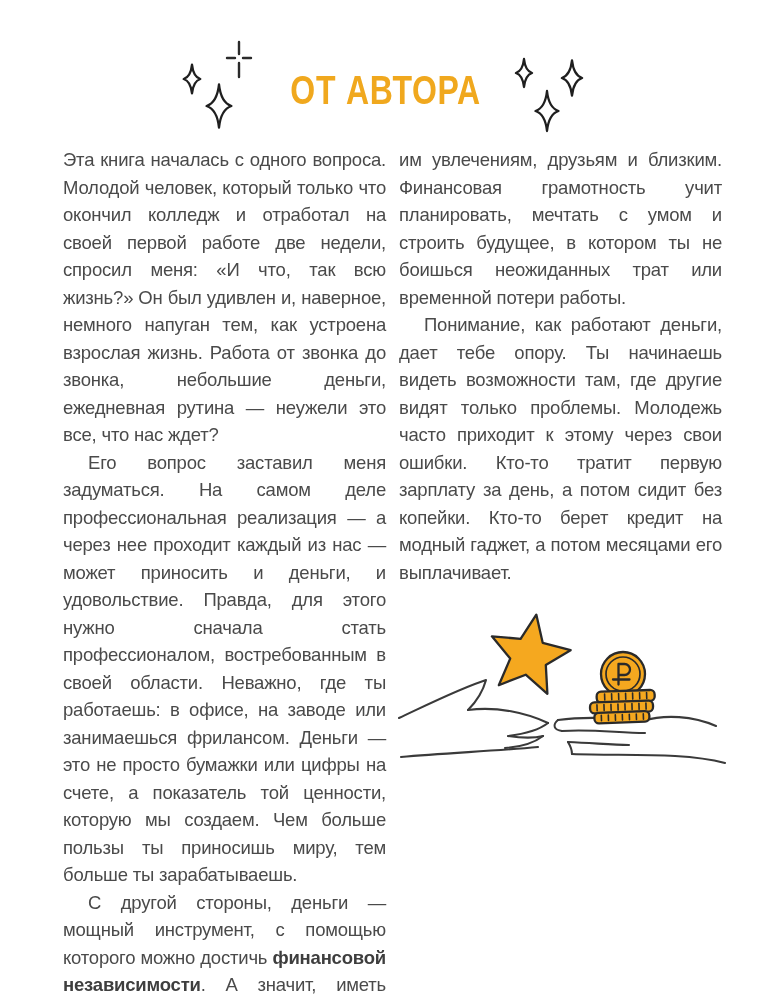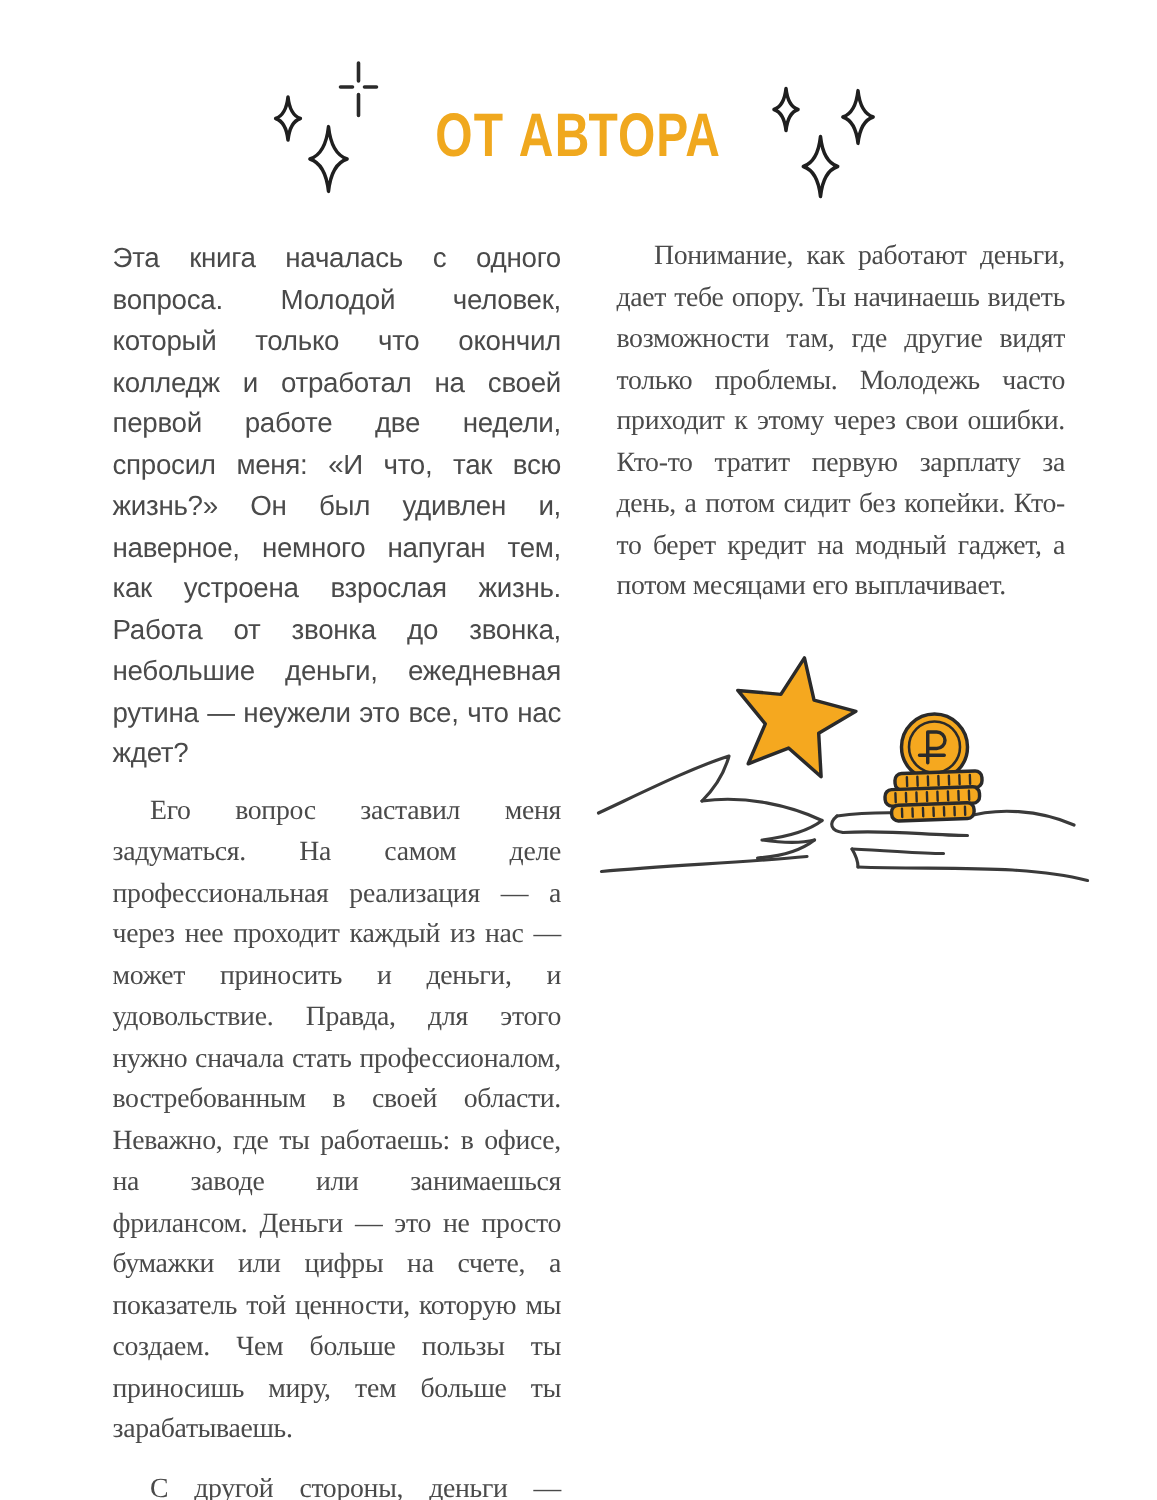--- a/index.html
+++ b/index.html
@@ -20,22 +20,22 @@
   .columns{
     position:absolute;left:63px;top:146px;width:659px;
     display:flex;gap:13px;
   }
   .col{
     width:323px;
     font-size:18.5px;line-height:27.5px;letter-spacing:-0.2px;
     color:#4a4a4a;text-align:justify;text-align-last:left;
     hyphens:auto;-webkit-hyphens:auto;overflow-wrap:break-word;
   }
-  .col p{margin:12px;}
-  .col p.indent{text-indent:25px;font-family:Liberation Serif, serif;}
+  .col p{margin:0;}
+  .col p.indent{text-indent:25px;}
   .col strong{font-weight:700;color:#3e3e3e;}
   .figure{display:block;margin:8px 0 0 -6px;}
   .hand-line{fill:none;stroke:#3a3a3a;stroke-width:2.1;stroke-linecap:round;stroke-linejoin:round;}
   .gold{fill:#F5A81F;stroke:#2a2a2a;stroke-width:2.3;stroke-linejoin:round;}
   .ink{fill:none;stroke:#2a2a2a;stroke-linecap:round;stroke-linejoin:round;}
 </style>
 </head>
 <body>
 
 <div class="page">
@@ -69,20 +69,21 @@
 
   <div class="columns">
 
     <div class="col">
       <p>Эта книга началась с одного вопроса. Молодой человек, который только что окончил колледж и отработал на своей первой работе две недели, спросил меня: «И что, так всю жизнь?» Он был удивлен и, наверное, немного напуган тем, как устроена взрослая жизнь. Работа от звонка до звонка, небольшие деньги, ежедневная рутина — неужели это все, что нас ждет?</p>
       <p class="indent">Его вопрос заставил меня задуматься. На самом деле профессиональная реализация — а через нее проходит каждый из нас — может приносить и деньги, и удовольствие. Правда, для этого нужно сначала стать профессионалом, востребованным в своей области. Неважно, где ты работаешь: в офисе, на заводе или занимаешься фрилансом. Деньги — это не просто бумажки или цифры на счете, а показатель той ценности, которую мы создаем. Чем больше пользы ты приносишь миру, тем больше ты зарабатываешь.</p>
       <p class="indent"><span>С другой стороны, деньги — мощный инструмент, с помощью которого можно достичь </span><strong>финансовой независимости</strong><span>. А значит, иметь свободу выбора: чем заниматься, где жить, сколько времени уделять сво-</span></p>
     </div>
 
     <div class="col">
+      <p>им увлечениям, друзьям и близким. Финансовая грамотность учит планировать, мечтать с умом и строить будущее, в котором ты не боишься неожиданных трат или временной потери работы.</p>
       <p class="indent">Понимание, как работают деньги, дает тебе опору. Ты начинаешь видеть возможности там, где другие видят только проблемы. Молодежь часто приходит к этому через свои ошибки. Кто-то тратит первую зарплату за день, а потом сидит без копейки. Кто-то берет кредит на модный гаджет, а потом месяцами его выплачивает.</p>
 
       <svg class="figure" width="336" height="226" viewBox="2 26 336 200" aria-hidden="true">
 
         <g>
           <path class="hand-line" d="M 8,137 C 38,123 70,107 95,99 C 92,110 85,121 77,129"></path>
           <path class="hand-line" d="M 77,129 C 106,125 136,132 157,142"></path>
           <path class="hand-line" d="M 157,142 C 148,149 133,153 117,155 C 131,157 144,157 152,155"></path>
           <path class="hand-line" d="M 152,155 C 143,162 129,166 114,167"></path>
           <path class="hand-line" d="M 10,176 C 55,172 104,170 147,166"></path>

